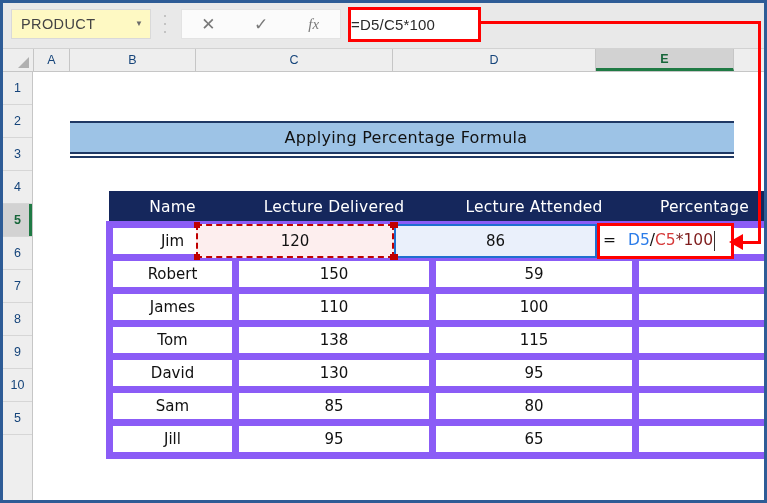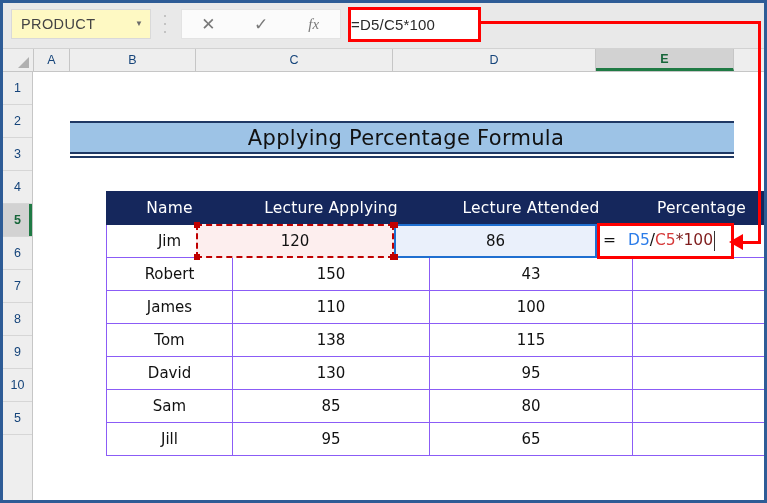--- a/index.html
+++ b/index.html
@@ -118,36 +118,36 @@
   }
 
   
   #title-banner{
     position:absolute;left:36px;top:49px;width:664px;height:33px;
     background:#9dc3e6;box-sizing:border-box;
     border-top:2px solid #1f3864;border-bottom:2px solid #1f3864;
     display:flex;align-items:center;justify-content:center;
   }
   #title-banner .t-text{
-    font-size:21px;color:#111111;letter-spacing:.3px;
+    font-size:16px;color:#111111;letter-spacing:.3px;
     font-family:"DejaVu Sans",sans-serif;
     margin-left:8px;
   }
   #title-underline{
     position:absolute;left:36px;top:84px;width:664px;height:2px;background:#1f3864;
   }
 
   
   #data-table{
     position:absolute;left:52px;top:119px;width:664px;
     border-collapse:collapse;table-layout:fixed;margin-left:20px;
   }
   #data-table th,#data-table td{
     height:33px;box-sizing:border-box;
-    border:1px solid #8b5cf6;
+    border:7px solid #8b5cf6;
     text-align:center;vertical-align:middle;
     font-family:"DejaVu Sans",sans-serif;
     padding:0;
   }
   #data-table thead th{
     background:#15275c;color:#ffffff;
     font-size:15.5px;font-weight:normal;letter-spacing:.2px;
     border:1px solid #15275c;
   }
   #data-table tbody td{
@@ -263,36 +263,36 @@
     <table id="data-table">
       <colgroup>
         <col class="c-name">
           <col class="c-del">
           <col class="c-att">
           <col class="c-pct">
       </colgroup>
       <thead>
         <tr>
           <th>Name</th>
-          <th>Lecture Applying</th>
+          <th>Lecture Delivered</th>
           <th>Lecture Attended</th>
           <th>Percentage</th>
         </tr>
       </thead>
       <tbody id="tbody">
           <tr>
             <td>Jim</td>
             <td>120</td>
             <td>86</td>
             <td></td>
           </tr>
           <tr>
             <td>Robert</td>
             <td>150</td>
-            <td>43</td>
+            <td>59</td>
             <td></td>
           </tr>
           <tr>
             <td>James</td>
             <td>110</td>
             <td>100</td>
             <td></td>
           </tr>
           <tr>
             <td>Tom</td>

